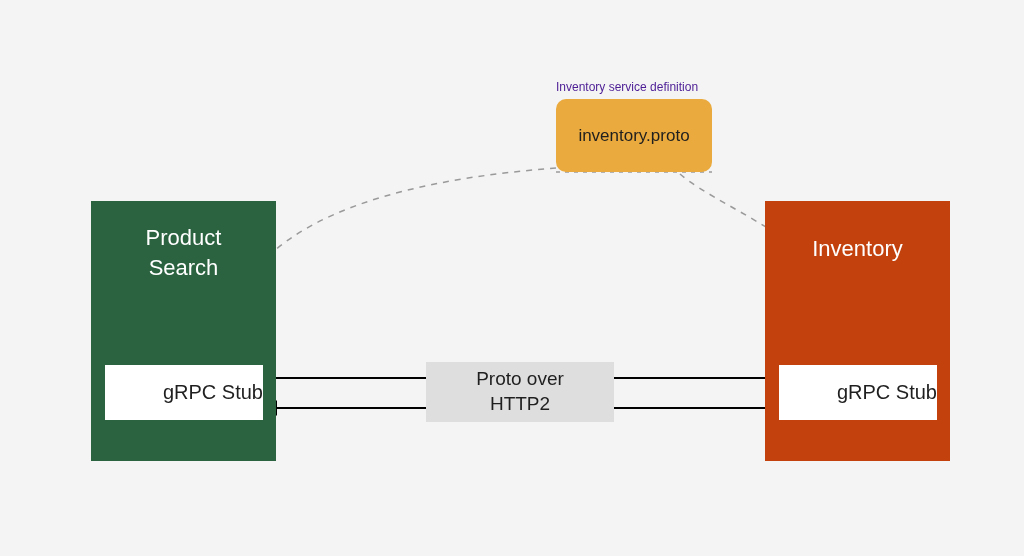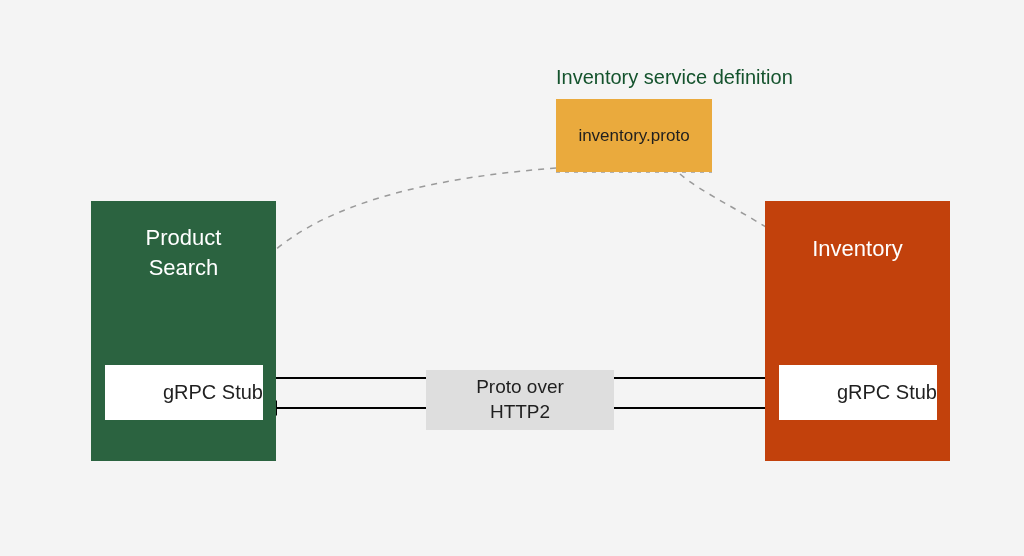--- a/index.html
+++ b/index.html
@@ -62,38 +62,38 @@
     .stub-left { left: 105px; top: 365px; }
     .stub-right { left: 779px; top: 365px; }
     .proto-file {
       left: 556px;
       top: 99px;
       width: 156px;
       height: 73px;
       background: #eaaa3d;
       color: #1f1f1f;
       font-size: 17px;
+      border-radius: 10px;
     }
     .proto-label {
       position: absolute;
       left: 556px;
-      top: 66px;
-      color: #14532d;
-      font-size: 20px;
+      top: 80px;
+      color: #4c1d95;
+      font-size: 12px;
     }
     .proto-http {
       left: 426px;
       top: 362px;
       width: 188px;
       height: 60px;
       background: #dedede;
       color: #1f1f1f;
       font-size: 19px;
       line-height: 1.3;
-      margin-top: 8px;
     }
   </style>
 </head>
 <body>
 
 <svg class="svg-layer" viewBox="0 0 1024 556">
   <defs>
     <marker id="arrow-solid" viewBox="0 0 10 10" refX="9" refY="5" markerWidth="8" markerHeight="8" orient="auto-start-reverse">
       <path d="M 0 0 L 10 5 L 0 10 z" fill="#000"></path>
     </marker>

